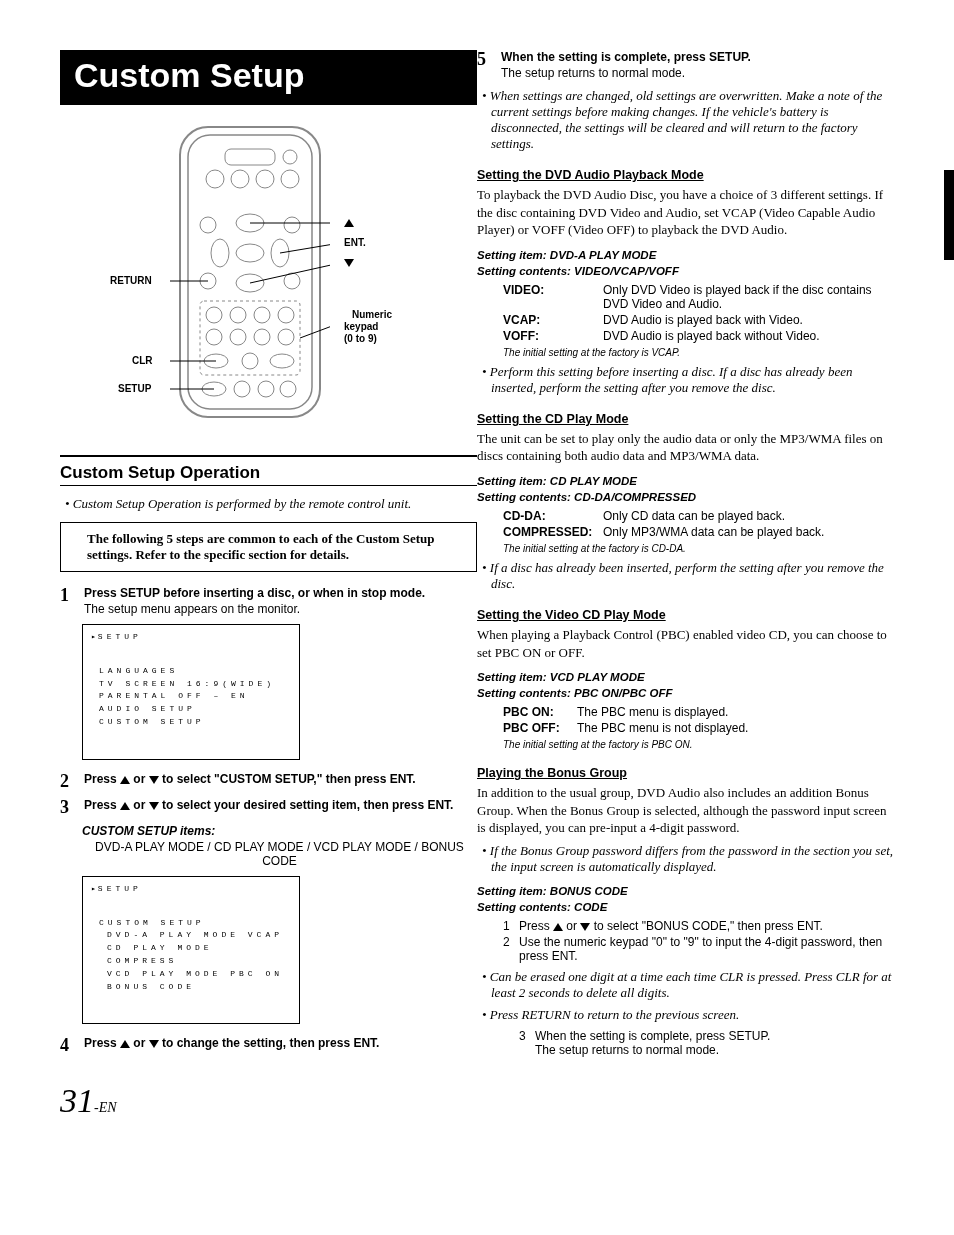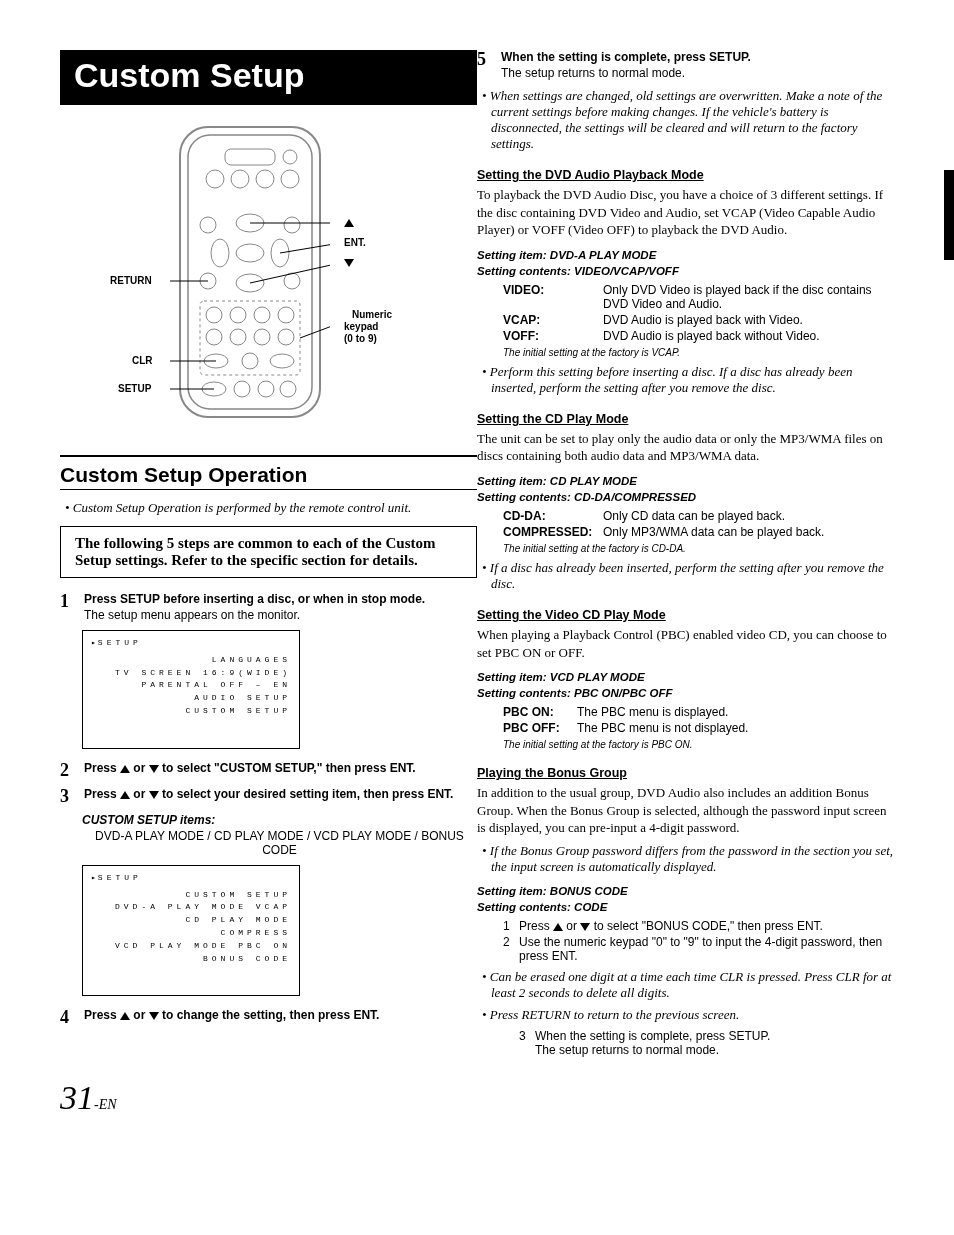--- a/index.html
+++ b/index.html
@@ -44,41 +44,41 @@
     white-space: nowrap;
   }
   .hr-thick {
     border: 0;
     border-top: 2px solid #000;
     margin: 12px 0 6px 0;
   }
   .section-title {
     font-family: Arial, Helvetica, sans-serif;
     font-weight: bold;
-    font-size: 21px;
+    font-size: 17px;
     margin: 0 0 2px 0;
   }
   .hr-thin {
     border: 0;
     border-top: 1px solid #000;
     margin: 0 0 10px 0;
   }
   .italic-note {
     font-style: italic;
     font-size: 13px;
     margin: 4px 0 10px 14px;
     text-indent: -9px;
   }
   .box {
     border: 1px solid #000;
-    padding: 8px 14px;
+    padding: 8px 26px;
     margin: 8px 0 14px 0;
     font-weight: bold;
     font-family: 'Times New Roman', serif;
-    font-size: 15px;
+    font-size: 13px;
   }
   .step {
     display: flex;
     gap: 10px;
     margin: 8px 0;
   }
   .step-num {
     font-family: 'Times New Roman', serif;
     font-weight: bold;
     font-size: 18px;
@@ -107,22 +107,21 @@
     letter-spacing: 4px;
     line-height: 1.6;
   }
   .screen-title::before {
     content: "▸";
     letter-spacing: 0;
     margin-right: 2px;
   }
   .screen-body {
     margin-left: 8px;
-    margin-top: 4px;
-    text-align: right;
+    margin-top: 21px;
   }
   .setup-items-label {
     font-family: Arial, Helvetica, sans-serif;
     font-size: 12px;
     font-weight: bold;
     font-style: italic;
     margin: 6px 0 2px 22px;
   }
   .setup-items-body {
     font-family: Arial, Helvetica, sans-serif;

